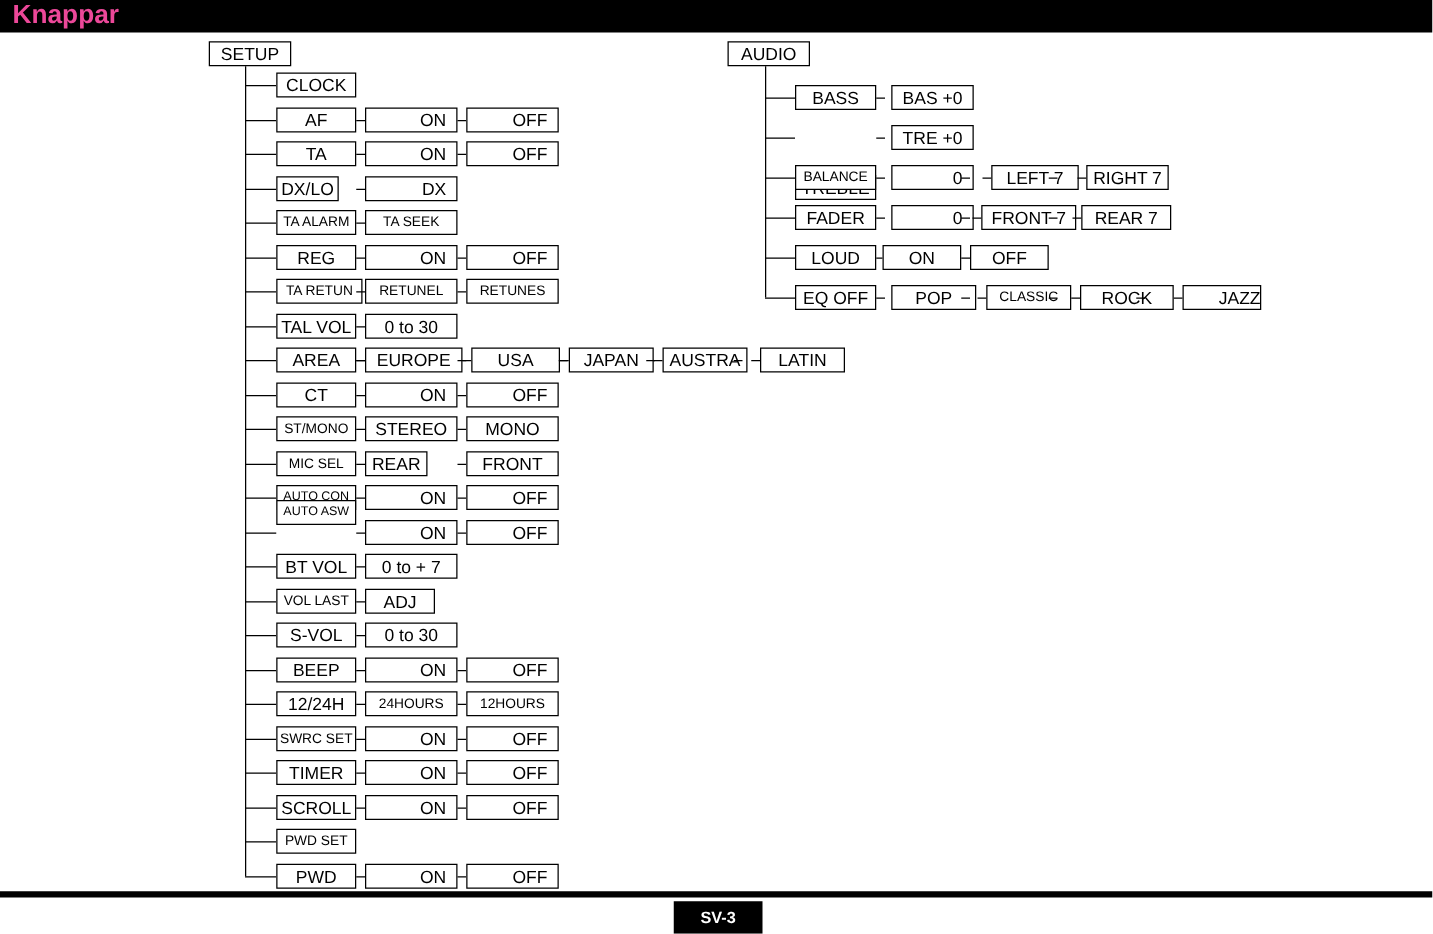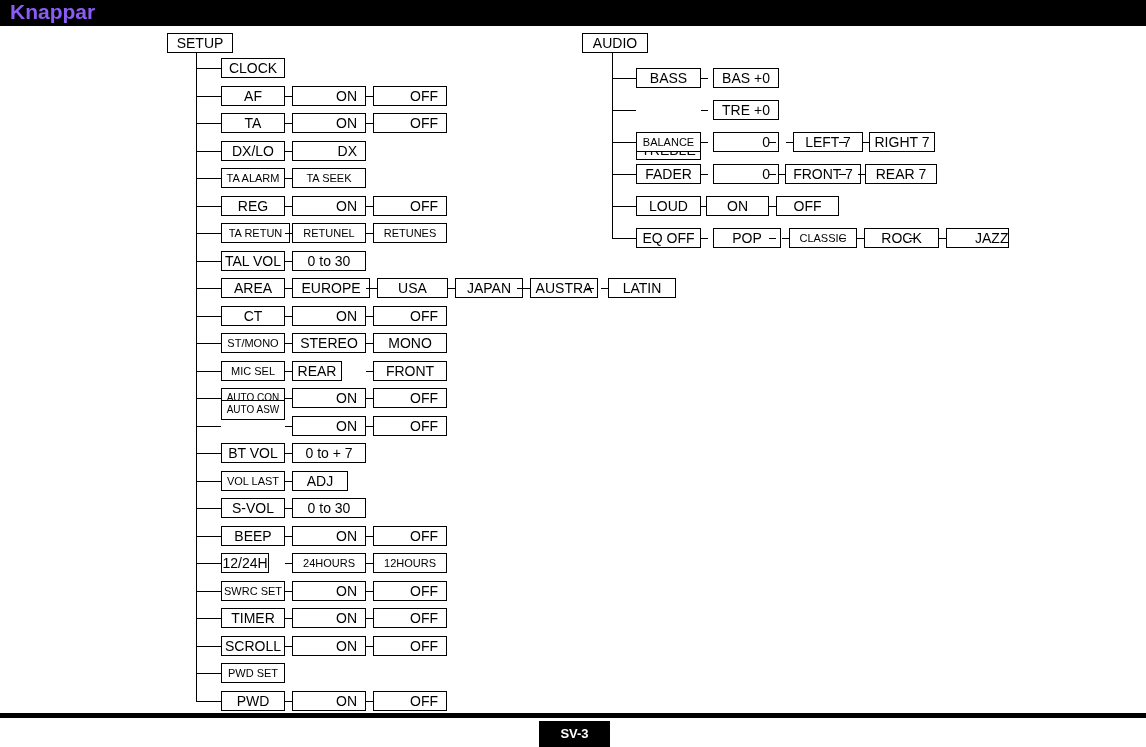--- a/index.html
+++ b/index.html
@@ -23,21 +23,21 @@
     width: 1146px;
     height: 26px;
     background: #000000;
   }
   .header-title {
     position: absolute;
     left: 10px;
     top: 0px;
     height: 26px;
     line-height: 24px;
-    color: #8b5cf6;
+    color: #ec4899;
     font-size: 21px;
     font-weight: bold;
     letter-spacing: 0px;
     white-space: nowrap;
   }
 
   
   .footer-rule {
     position: absolute;
     left: 0;
@@ -138,21 +138,21 @@
       <div class="node r " style="left:292px; top:85.5px; width:74px;">ON</div>
       <div class="conn" style="left:366px; top:95.5px; width:7px;"></div>
       <div class="node r " style="left:373px; top:85.5px; width:74px;">OFF</div>
       <div class="stub" style="left:196px; top:123px; width:25px;"></div>
       <div class="node c " style="left:221px; top:113px; width:64px;">TA</div>
       <div class="conn" style="left:285px; top:123px; width:7px;"></div>
       <div class="node r " style="left:292px; top:113px; width:74px;">ON</div>
       <div class="conn" style="left:366px; top:123px; width:7px;"></div>
       <div class="node r " style="left:373px; top:113px; width:74px;">OFF</div>
       <div class="stub" style="left:196px; top:150.5px; width:25px;"></div>
-      <div class="node c " style="left:221px; top:140.5px; width:64px;">DX/LO</div>
+      <div class="node c " style="left:221px; top:140.5px; width:50px;">DX/LO</div>
       <div class="conn" style="left:285px; top:150.5px; width:7px;"></div>
       <div class="node r " style="left:292px; top:140.5px; width:74px;">DX</div>
       <div class="stub" style="left:196px; top:178px; width:25px;"></div>
       <div class="node c sm" style="left:221px; top:168px; width:64px;">TA ALARM</div>
       <div class="conn" style="left:285px; top:178px; width:7px;"></div>
       <div class="node c sm" style="left:292px; top:168px; width:74px;">TA SEEK</div>
       <div class="stub" style="left:196px; top:205.5px; width:25px;"></div>
       <div class="node c " style="left:221px; top:195.5px; width:64px;">REG</div>
       <div class="conn" style="left:285px; top:205.5px; width:7px;"></div>
       <div class="node r " style="left:292px; top:195.5px; width:74px;">ON</div>
@@ -222,21 +222,21 @@
       <div class="node c " style="left:221px; top:498px; width:64px;">S-VOL</div>
       <div class="conn" style="left:285px; top:508px; width:7px;"></div>
       <div class="node c " style="left:292px; top:498px; width:74px;">0 to 30</div>
       <div class="stub" style="left:196px; top:535.5px; width:25px;"></div>
       <div class="node c " style="left:221px; top:525.5px; width:64px;">BEEP</div>
       <div class="conn" style="left:285px; top:535.5px; width:7px;"></div>
       <div class="node r " style="left:292px; top:525.5px; width:74px;">ON</div>
       <div class="conn" style="left:366px; top:535.5px; width:7px;"></div>
       <div class="node r " style="left:373px; top:525.5px; width:74px;">OFF</div>
       <div class="stub" style="left:196px; top:563px; width:25px;"></div>
-      <div class="node c " style="left:221px; top:553px; width:48px;">12/24H</div>
+      <div class="node c " style="left:221px; top:553px; width:64px;">12/24H</div>
       <div class="conn" style="left:285px; top:563px; width:7px;"></div>
       <div class="node c sm" style="left:292px; top:553px; width:74px;">24HOURS</div>
       <div class="conn" style="left:366px; top:563px; width:7px;"></div>
       <div class="node c sm" style="left:373px; top:553px; width:74px;">12HOURS</div>
       <div class="stub" style="left:196px; top:590.5px; width:25px;"></div>
       <div class="node c sm" style="left:221px; top:580.5px; width:64px;">SWRC SET</div>
       <div class="conn" style="left:285px; top:590.5px; width:7px;"></div>
       <div class="node r " style="left:292px; top:580.5px; width:74px;">ON</div>
       <div class="conn" style="left:366px; top:590.5px; width:7px;"></div>
       <div class="node r " style="left:373px; top:580.5px; width:74px;">OFF</div>

